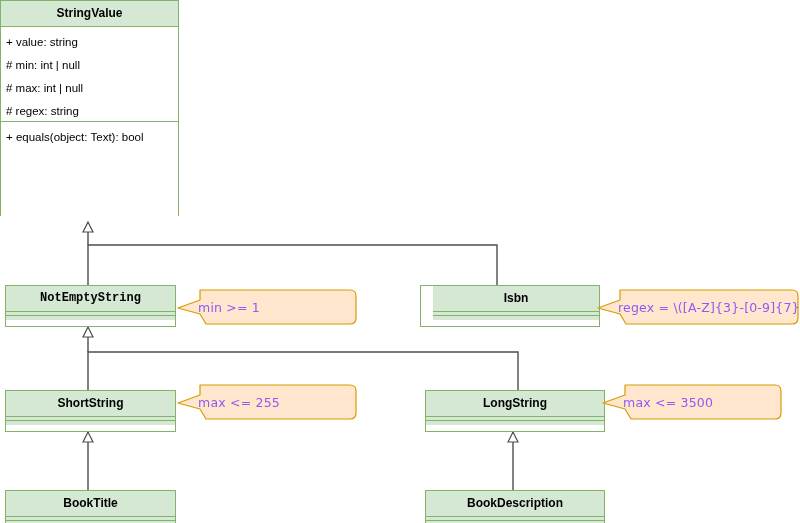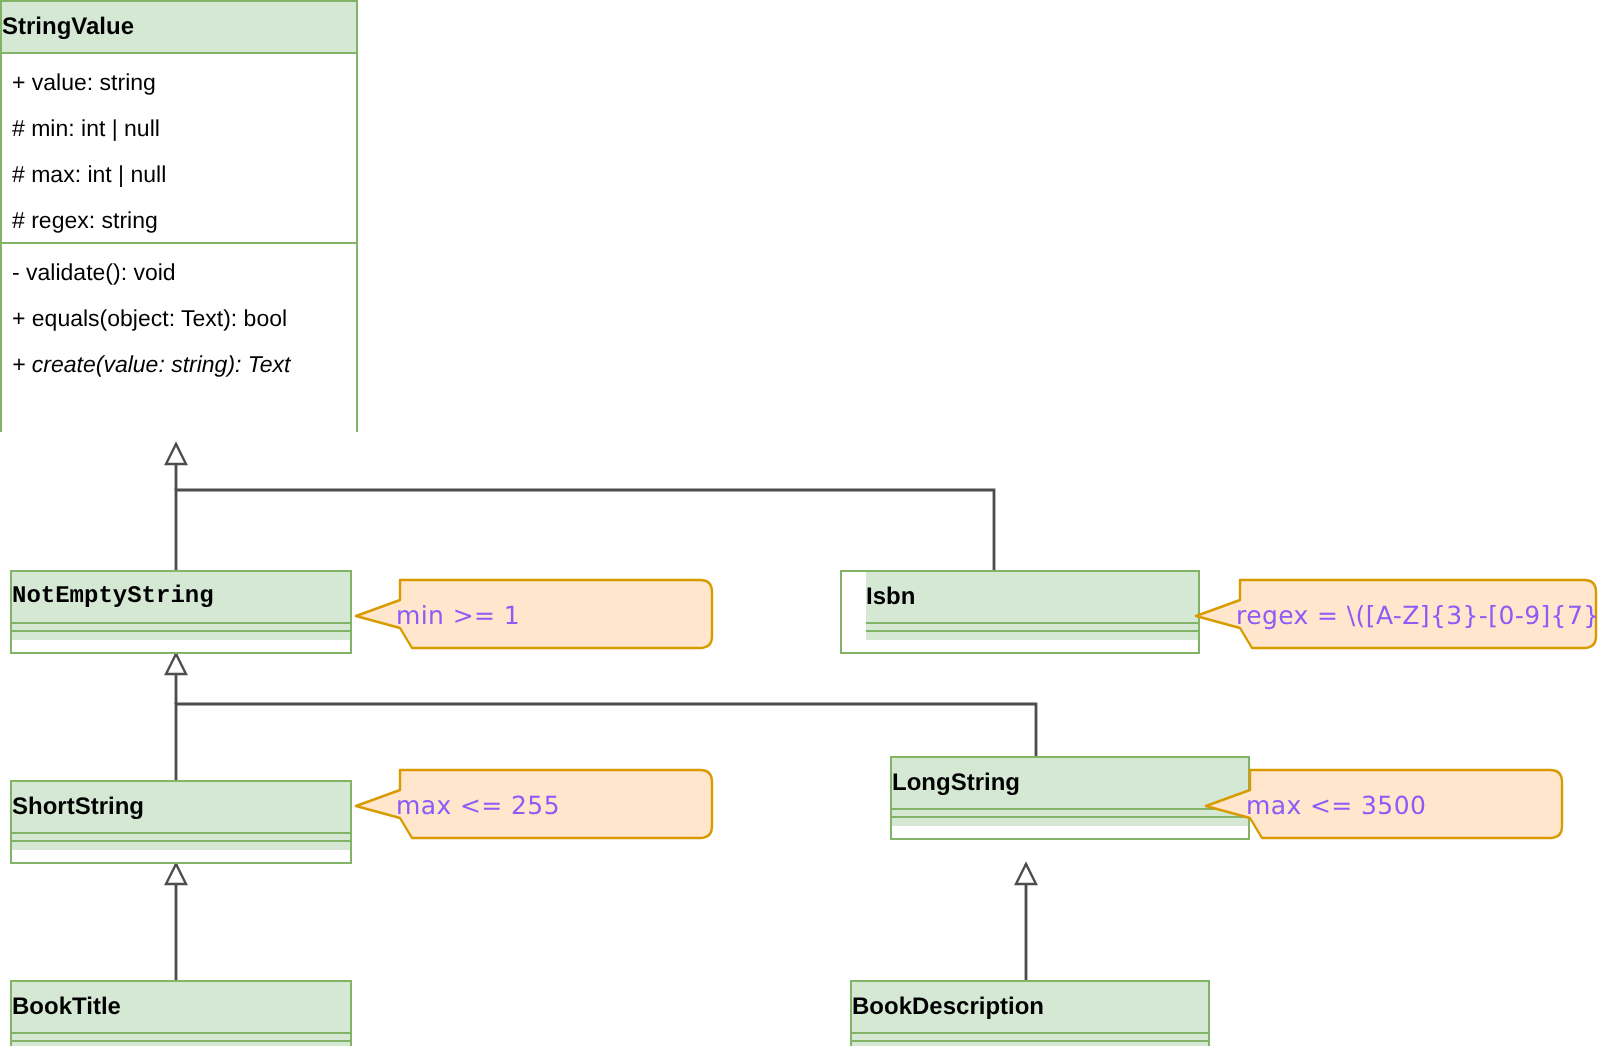--- a/index.html
+++ b/index.html
@@ -29,20 +29,21 @@
     box-sizing: border-box;
     border: 1px solid #82b366;
     background: #ffffff;
   }
   .uml-class .title {
     box-sizing: border-box;
     background: #d5e8d4;
     color: #000000;
     font-weight: bold;
     font-size: 12px;
+    text-align: center;
     line-height: 25px;
     height: 26px;
     border-bottom: 1px solid #82b366;
     white-space: nowrap;
     overflow: hidden;
   }
   
   .uml-class.compact .title {
     background: #d5e8d4;
   }
@@ -147,23 +148,21 @@
 
   <div class="uml-class" style="left:0px; top:0px; width:179px; height:216px;">
     <div class="title">StringValue</div>
     <div class="compartment" style="height:95px;">
       <div class="member">+ value: string</div>
       <div class="member"># min: int | null</div>
       <div class="member"># max: int | null</div>
       <div class="member"># regex: string</div>
     </div>
     <div class="compartment" style="height:94px;">
-      <div class="member">- validate(): void</div>
       <div class="member">+ equals(object: Text): bool</div>
-      <div class="member italic">+ create(value: string): Text</div>
     </div>
   </div>
 
   <div class="uml-class compact" style="left:5px; top:285px; width:171px; height:42px;font-family:Liberation Mono, monospace;">
     <div class="title">NotEmptyString</div>
     <div class="compartment-empty"></div>
     <div class="compartment-empty"></div>
   </div>
 
   <div class="uml-class compact" style="left:420px; top:285px; width:180px; height:42px;padding-left:12px;">
@@ -171,21 +170,21 @@
     <div class="compartment-empty"></div>
     <div class="compartment-empty"></div>
   </div>
 
   <div class="uml-class compact" style="left:5px; top:390px; width:171px; height:42px;">
     <div class="title">ShortString</div>
     <div class="compartment-empty"></div>
     <div class="compartment-empty"></div>
   </div>
 
-  <div class="uml-class compact" style="left:425px; top:378px; width:180px; height:42px;margin-left:20px;">
+  <div class="uml-class compact" style="left:425px; top:390px; width:180px; height:42px;">
     <div class="title">LongString</div>
     <div class="compartment-empty"></div>
     <div class="compartment-empty"></div>
   </div>
 
   <div class="uml-class compact" style="left:5px; top:490px; width:171px; height:42px;">
     <div class="title">BookTitle</div>
     <div class="compartment-empty"></div>
     <div class="compartment-empty"></div>
   </div>

